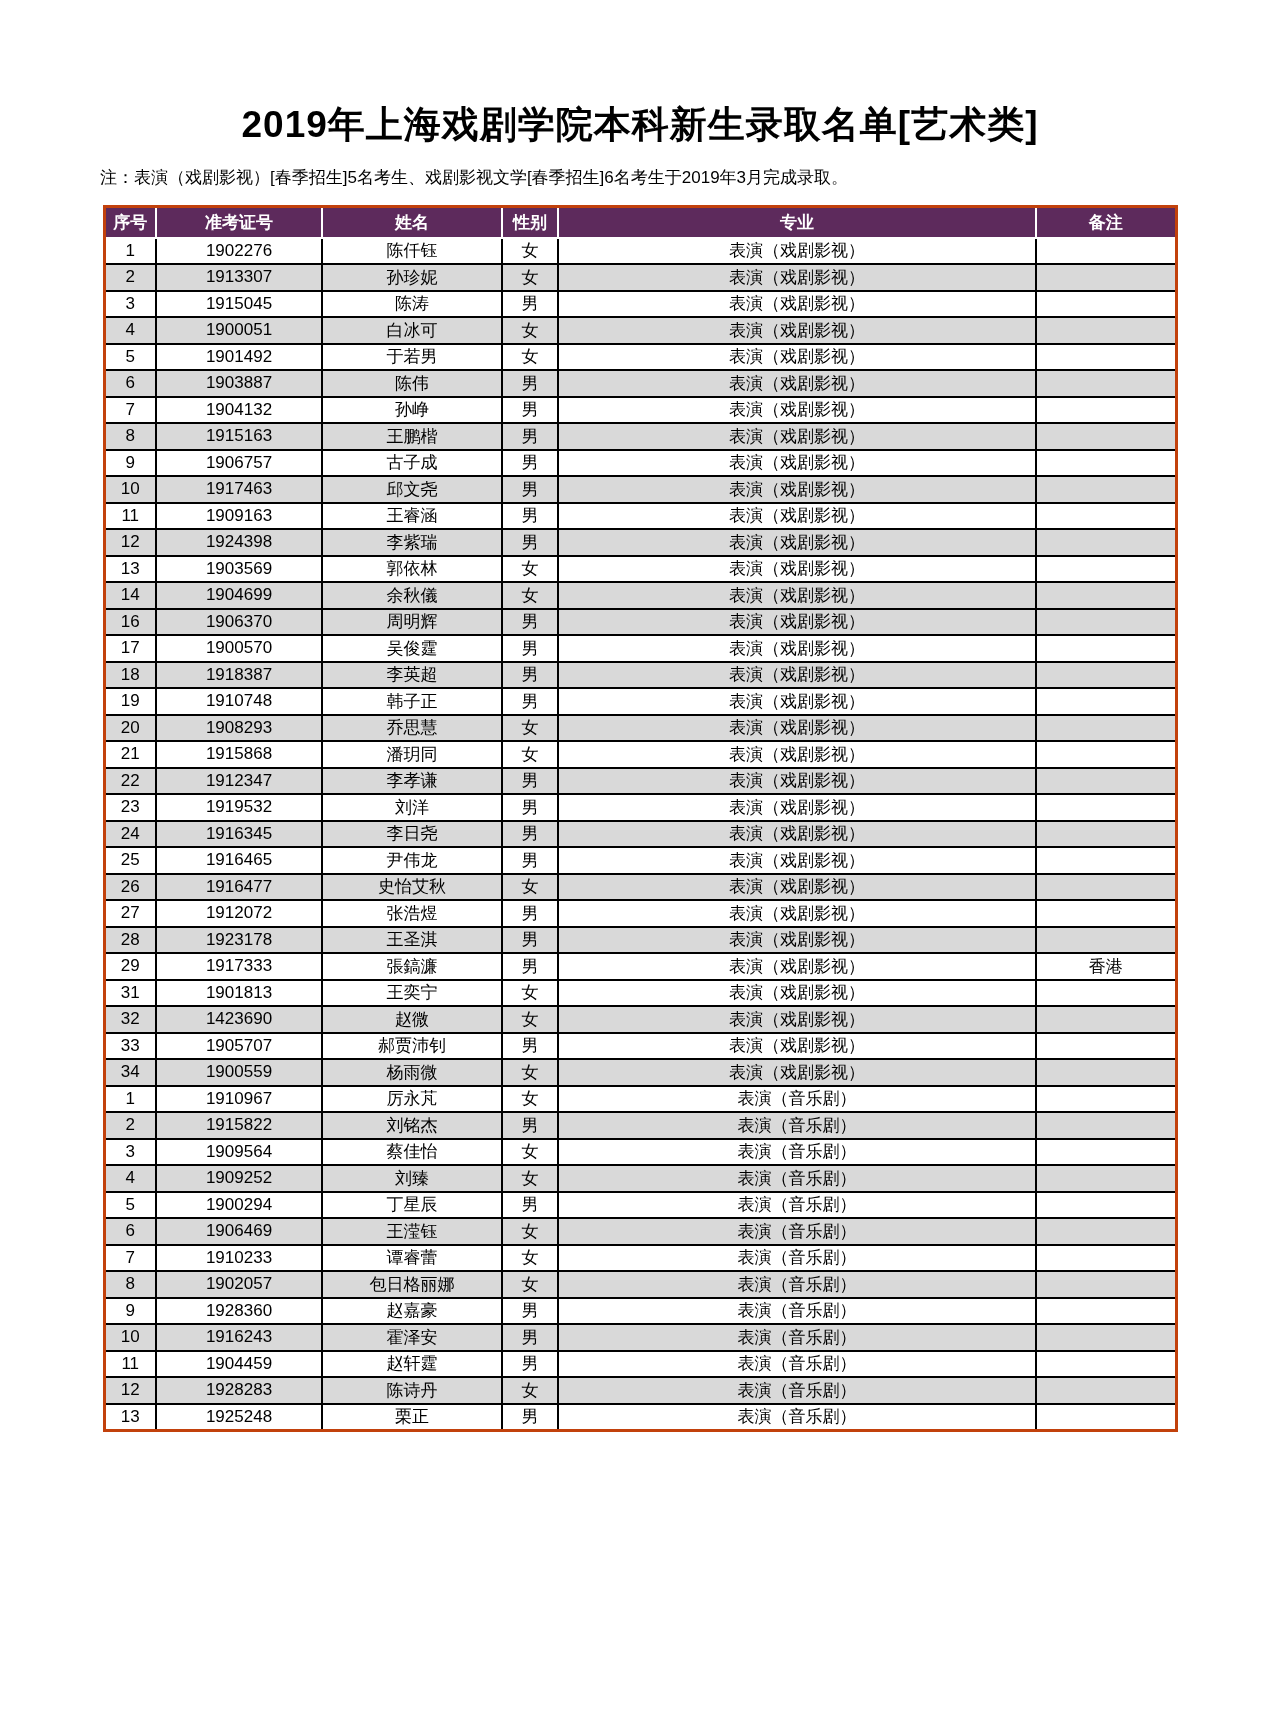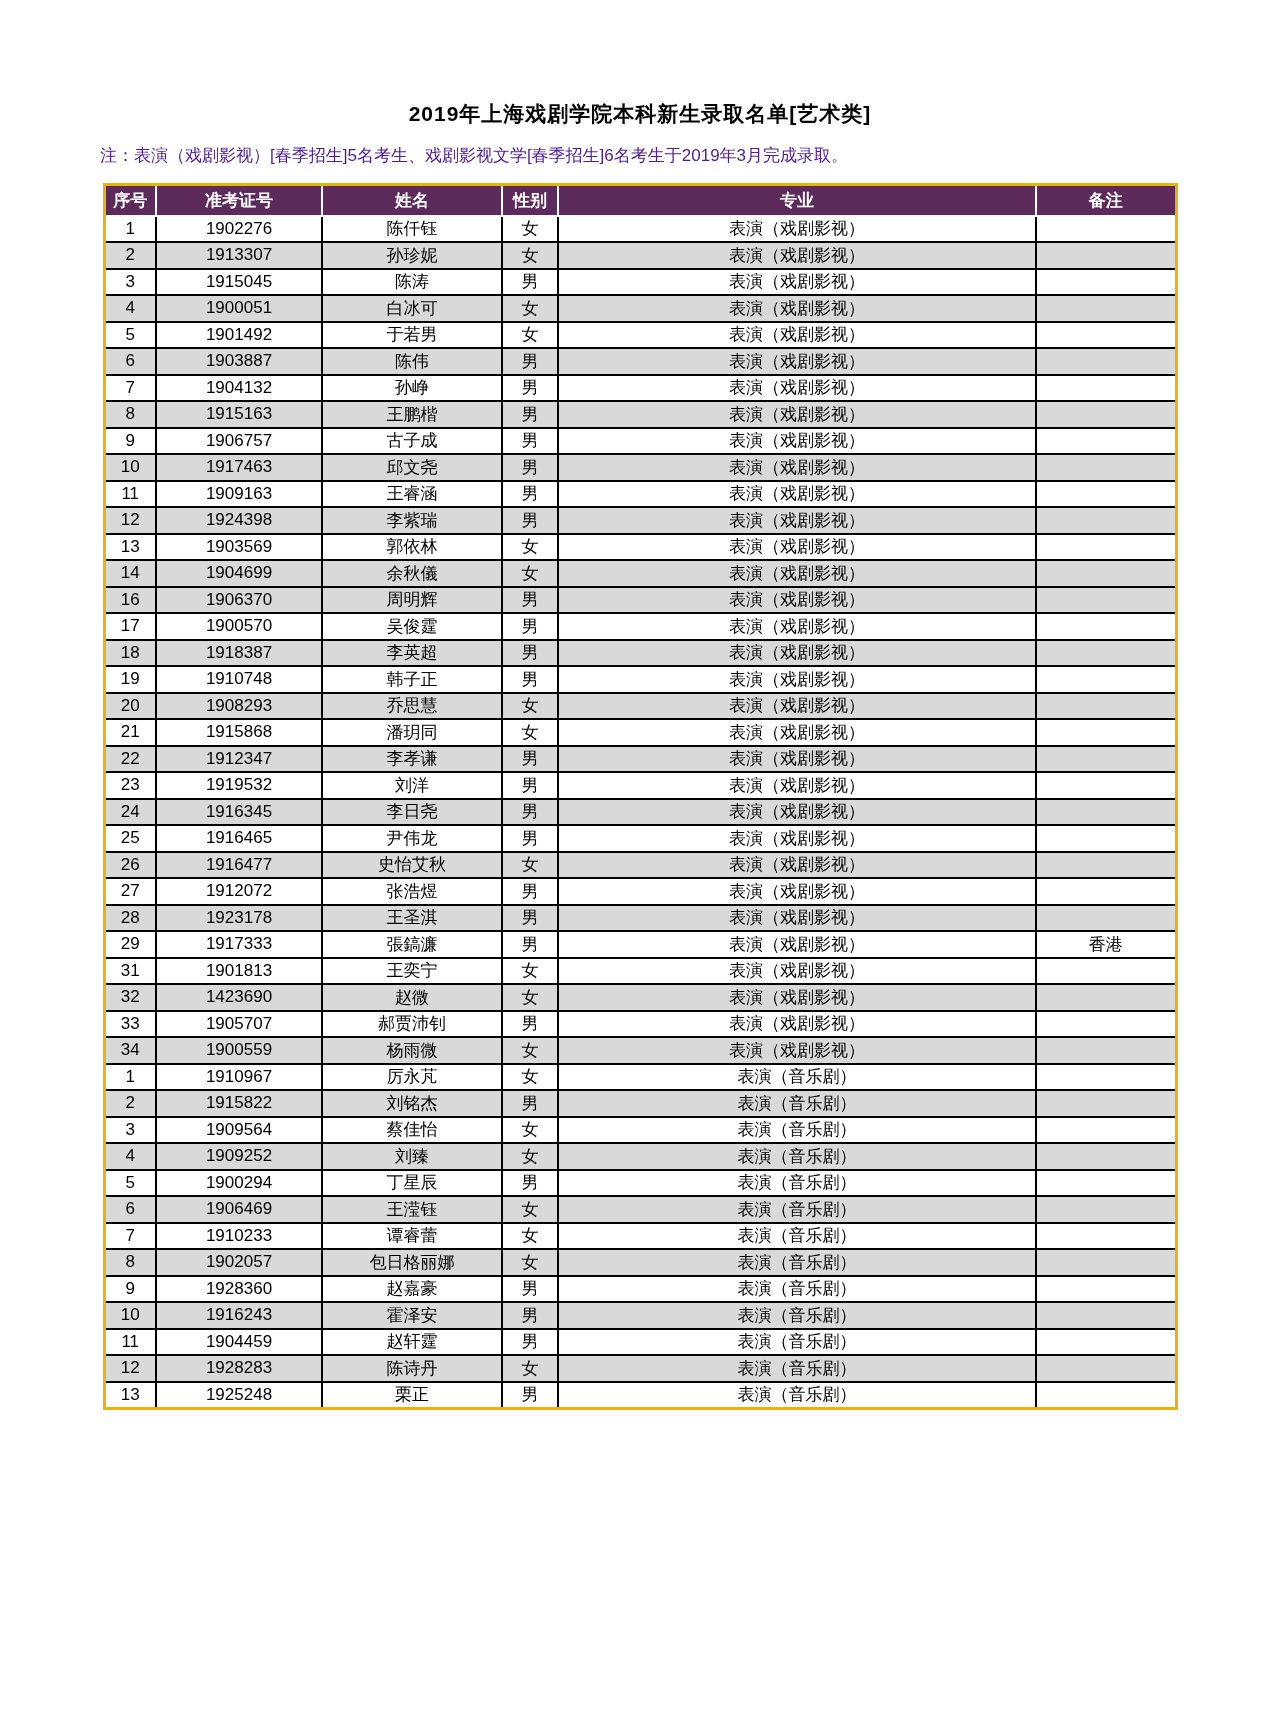--- a/index.html
+++ b/index.html
@@ -8,36 +8,36 @@
     background: #ffffff;
     font-family: "Liberation Sans", "DejaVu Sans", sans-serif;
   }
   body { height: 1720px; overflow: hidden; }
   .page {
     width: 1280px;
     padding-top: 100px;
   }
   .doc-title {
     text-align: center;
-    font-size: 21px;
+    font-size: 37px;
     font-weight: bold;
     color: #000;
     letter-spacing: 1px;
   }
   .doc-note {
     margin: 16px 0 0 100px;
     font-size: 17px;
-    color: #4c1d95;
+    color: #000000;
   }
   table.roster {
     border-collapse: collapse;
     table-layout: fixed;
     width: 1072px;
     margin: 16px auto 8px auto;
-    border: 3px solid #eab308;
+    border: 3px solid #c2410c;
   }
   table.roster th {
     background: #5D2A5C;
     color: #ffffff;
     border: 2px solid #ffffff;
     height: 31px;
     font-size: 17px;
     font-weight: bold;
     text-align: center;
     padding: 0;

